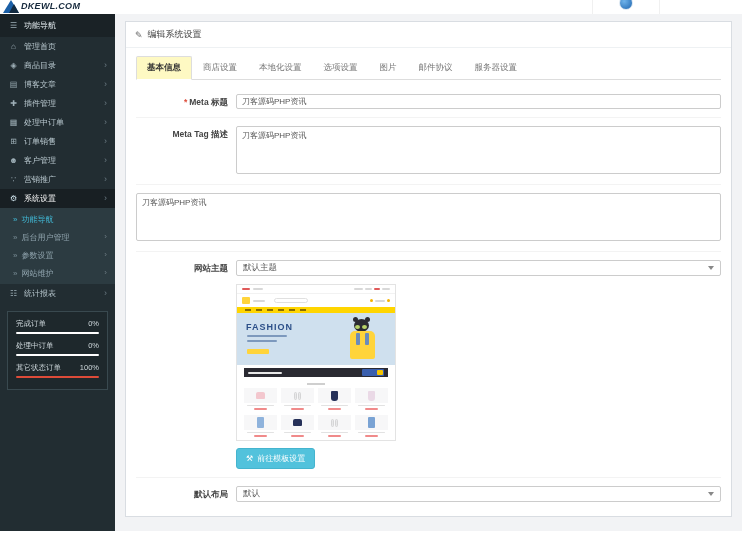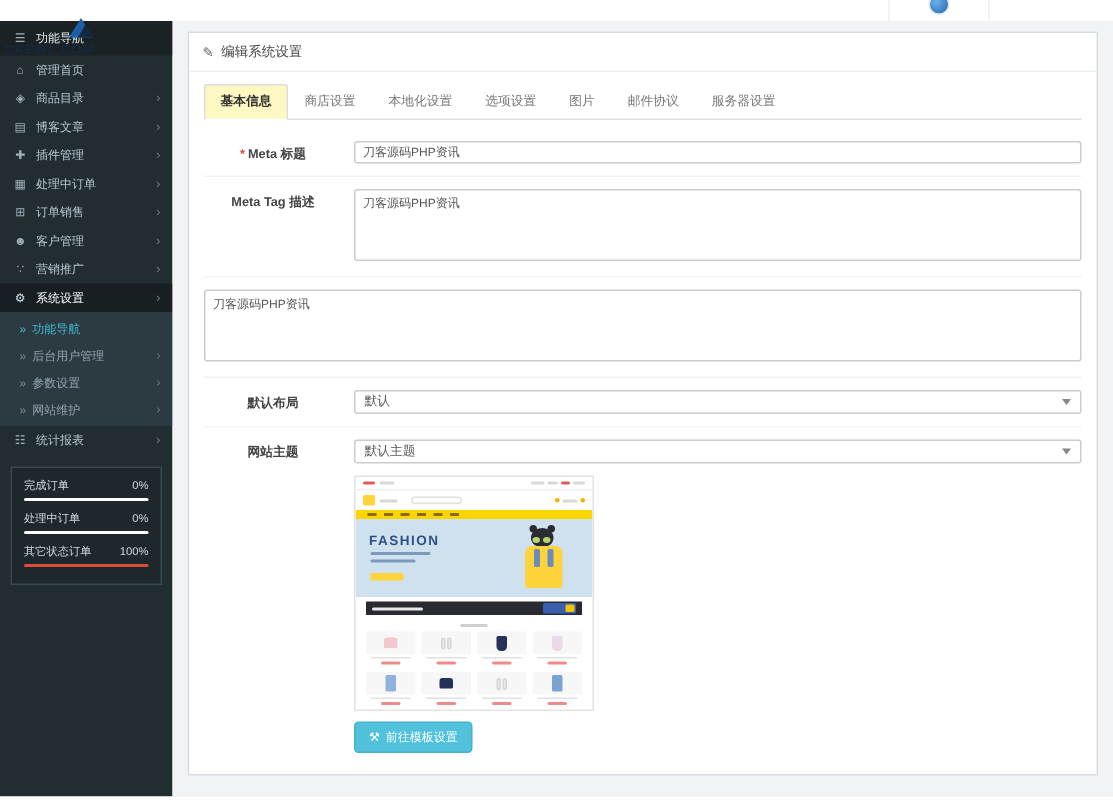--- a/index.html
+++ b/index.html
@@ -1,21 +1,21 @@
 <!DOCTYPE html>
 <html><head>
 <meta charset="utf-8">
 <style>
   * { margin:0; padding:0; box-sizing:border-box; }
   html,body { width:742px; height:538px; font-family:"Liberation Sans", sans-serif; background:#fff; }
   .app { width:742px; height:538px; overflow:hidden; display:flex; flex-direction:column; position:relative; }
 
   
   .topbar { height:14px; background:#fff; position:relative; flex-shrink:0; }
-  .logo { position:absolute; left:3px; top:12px; display:flex; align-items:flex-end; gap:2px; text-decoration:none; cursor:pointer;flex-direction:column; }
+  .logo { position:absolute; left:3px; top:0; display:flex; align-items:flex-end; gap:2px; text-decoration:none; cursor:pointer; }
   .logo-mark { position:relative; width:16px; height:13px; display:inline-block; }
   .tri1 { position:absolute; left:0; bottom:0; width:0; height:0; border-left:8px solid transparent; border-right:8px solid transparent; border-bottom:13px solid #1b5fa6; }
   .tri2 { position:absolute; left:6px; bottom:0; width:0; height:0; border-left:5px solid transparent; border-right:5px solid transparent; border-bottom:9px solid #122a40; }
   .logo-text { font-size:9px; font-weight:bold; font-style:italic; color:#16293c; letter-spacing:0.3px; line-height:13px; }
   .topbar-item { position:absolute; left:592px; top:0; width:68px; height:14px; border-left:1px solid #f0f0f0; border-right:1px solid #f0f0f0; display:flex; justify-content:center; cursor:pointer; }
   .avatar { width:14px; height:14px; border-radius:50%; margin-top:-4px; background:radial-gradient(circle at 35% 35%, #6fb3ea, #1f66b0); border:1px solid #dbe7f2; }
 
   
   .layout { display:flex; height:517px; flex-shrink:0; }
 
@@ -62,21 +62,21 @@
   .pencil { color:#666; font-size:9px; }
   .panel-body { padding:8px 10px 10px; }
 
   .tabs { display:flex; border-bottom:1px solid #ddd; font-size:8.5px; color:#777; }
   .tab { padding:5px 10px; cursor:pointer; margin-bottom:-1px; border:1px solid transparent; }
   .tab.active { background:#fef9c3; border-color:#ddd; border-bottom-color:#fff; color:#333; font-weight:bold; border-radius:2px 2px 0 0; }
 
   .form { font-size:8.5px; padding-top:6px; }
   .form-group { display:flex; padding:8px 0; border-bottom:1px solid #f3f3f3; }
   .form-group:last-child { border-bottom:none; padding-bottom:4px; }
-  .label-col { width:100px; flex-shrink:0; text-align:center; padding:3px 8px 0 0; font-weight:bold; color:#444; }
+  .label-col { width:100px; flex-shrink:0; text-align:right; padding:3px 8px 0 0; font-weight:bold; color:#444; }
   .req { color:#dd4b39; margin-right:2px; font-weight:bold; }
   .control-col { flex:1; min-width:0; }
   .form-control { width:100%; border:1px solid #ccc; border-radius:2px; font-size:8px; color:#555; font-family:"Liberation Sans", sans-serif; background:#fff; }
   input.form-control { height:15px; padding:0 5px; }
   textarea.form-control { height:48px; padding:3px 5px; resize:none; }
   .select { height:16px; border:1px solid #ccc; border-radius:2px; background:#fff; display:flex; align-items:center; justify-content:space-between; padding:0 6px; color:#555; cursor:pointer; }
   .caret { width:0; height:0; border-left:3px solid transparent; border-right:3px solid transparent; border-top:4px solid #888; }
 
   
   .tp { width:160px; height:157px; border:1px solid #e3e3e3; margin:8px 0 7px; background:#fff; overflow:hidden; }
@@ -294,30 +294,20 @@
               </div>
             </div>
 
             <div class="form-group">
               <div class="control-col">
                 <textarea class="form-control" style="">刀客源码PHP资讯</textarea>
               </div>
             </div>
 
             <div class="form-group">
-              <label class="label-col">默认布局</label>
-              <div class="control-col">
-                <div class="select">
-                  <span>默认</span>
-                  <span class="caret"></span>
-                </div>
-              </div>
-            </div>
-
-            <div class="form-group">
               <label class="label-col">网站主题</label>
               <div class="control-col">
                 <div class="select">
                   <span>默认主题</span>
                   <span class="caret"></span>
                 </div>
 
                 <div class="tp">
                   <div class="tp-top">
                     <span class="tbar red" style="width:8px"></span>
@@ -435,20 +425,30 @@
                   </div>
                 </div>
 
                 <button class="btn-template">
                   <span class="w-icon">⚒</span>
                   <span>前往模板设置</span>
                 </button>
               </div>
             </div>
 
+            <div class="form-group">
+              <label class="label-col">默认布局</label>
+              <div class="control-col">
+                <div class="select">
+                  <span>默认</span>
+                  <span class="caret"></span>
+                </div>
+              </div>
+            </div>
+
           </div>
         </div>
       </section>
     </main>
   </div>
 
   <footer class="footer"></footer>
 </div>
 
 </body></html>

